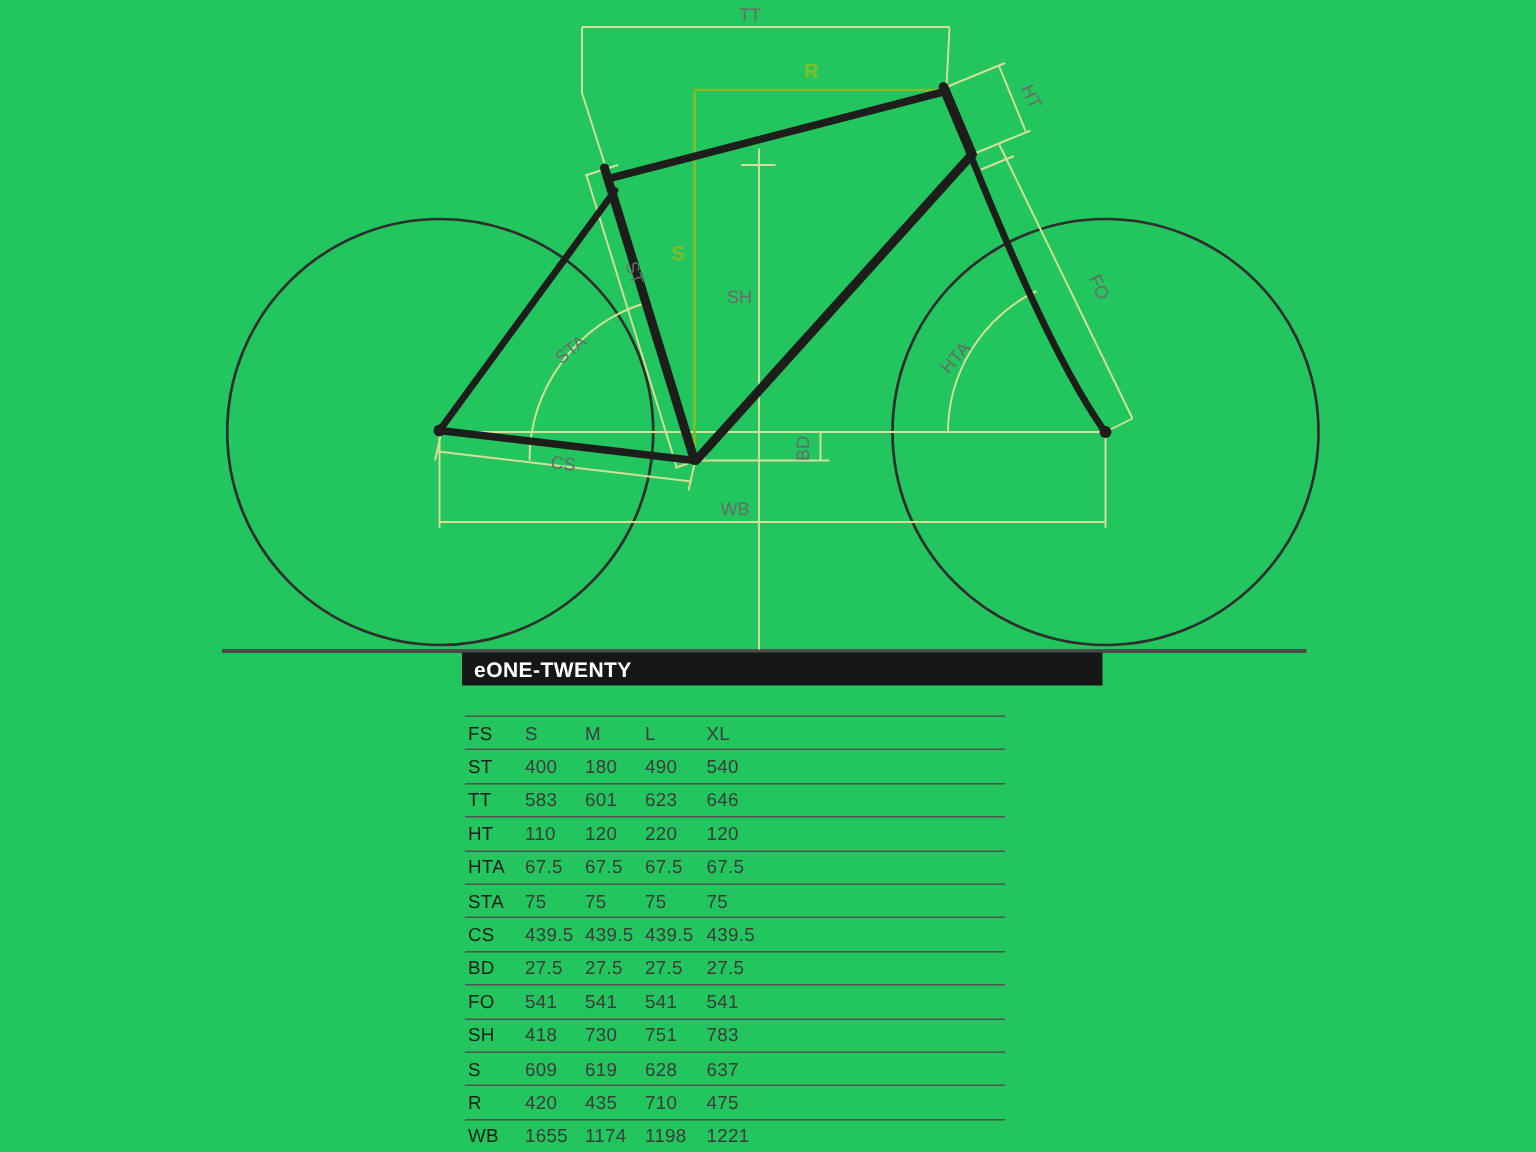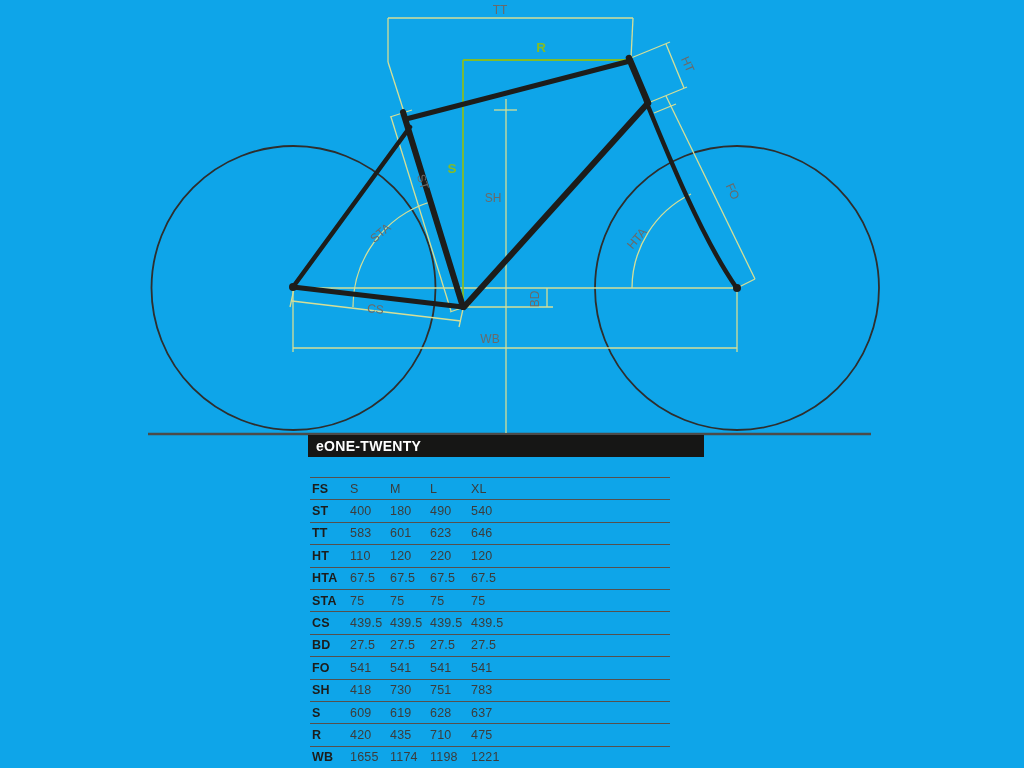--- a/index.html
+++ b/index.html
@@ -1,35 +1,35 @@
 <!DOCTYPE html>
 <html><head>
 <meta charset="utf-8">
 <style>
   html,body { margin:0; padding:0; background:#ffffff; }
-  #page { position:relative; width:1024px; height:768px; background:#0ea5e9; overflow:hidden;
+  #page { position:relative; width:1024px; height:768px; background:#22c55e; overflow:hidden;
           font-family:"Liberation Sans", sans-serif; }
   svg { position:absolute; left:0; top:0; }
 
   .frame  { stroke:#1d1d1b; fill:none; stroke-linecap:round; }
   .wheel  { stroke:#2e2e2d; stroke-width:1.8; fill:none; }
   .dim    { stroke:#d5df97; stroke-width:1.3; fill:none; }
   .dimb   { stroke:#84bc26; stroke-width:1.8; fill:none; }
   .lab    { font-family:"Liberation Sans",sans-serif; font-size:12px; fill:#6a6a69; }
   .labg   { font-family:"Liberation Sans",sans-serif; font-size:13.5px; font-weight:bold; fill:#84bc26; }
 
-  .title-bar { position:absolute; left:308px; top:435px; width:396px; height:22px;
+  .title-bar { position:absolute; left:308px; top:435px; width:427px; height:22px;
                background:#161615; color:#ffffff; font-weight:bold; font-size:14px;
                line-height:22px; padding-left:8px; box-sizing:border-box; letter-spacing:.3px; }
 
   .geo-table { position:absolute; left:310px; top:477px; width:360px; font-size:12.5px; color:#3c3c3b; }
   .geo-row   { display:grid; grid-template-columns:38px 40px 40px 41px auto; height:22.4px;
                box-sizing:border-box; border-top:1.5px solid #55514e; align-items:center;
                padding-left:2px; letter-spacing:.2px; }
-  .geo-row .lbl { font-weight:bold; color:#1d1d1b; }
+  .geo-row .lbl { font-weight:normal; color:#1d1d1b; }
 </style>
 </head>
 <body>
 
 <div id="page">
 
   <svg width="1024" height="768" viewBox="0 0 1024 768">
 
     <circle class="wheel" cx="293.5" cy="288" r="142"></circle>
     <circle class="wheel" cx="737" cy="288" r="142"></circle>

